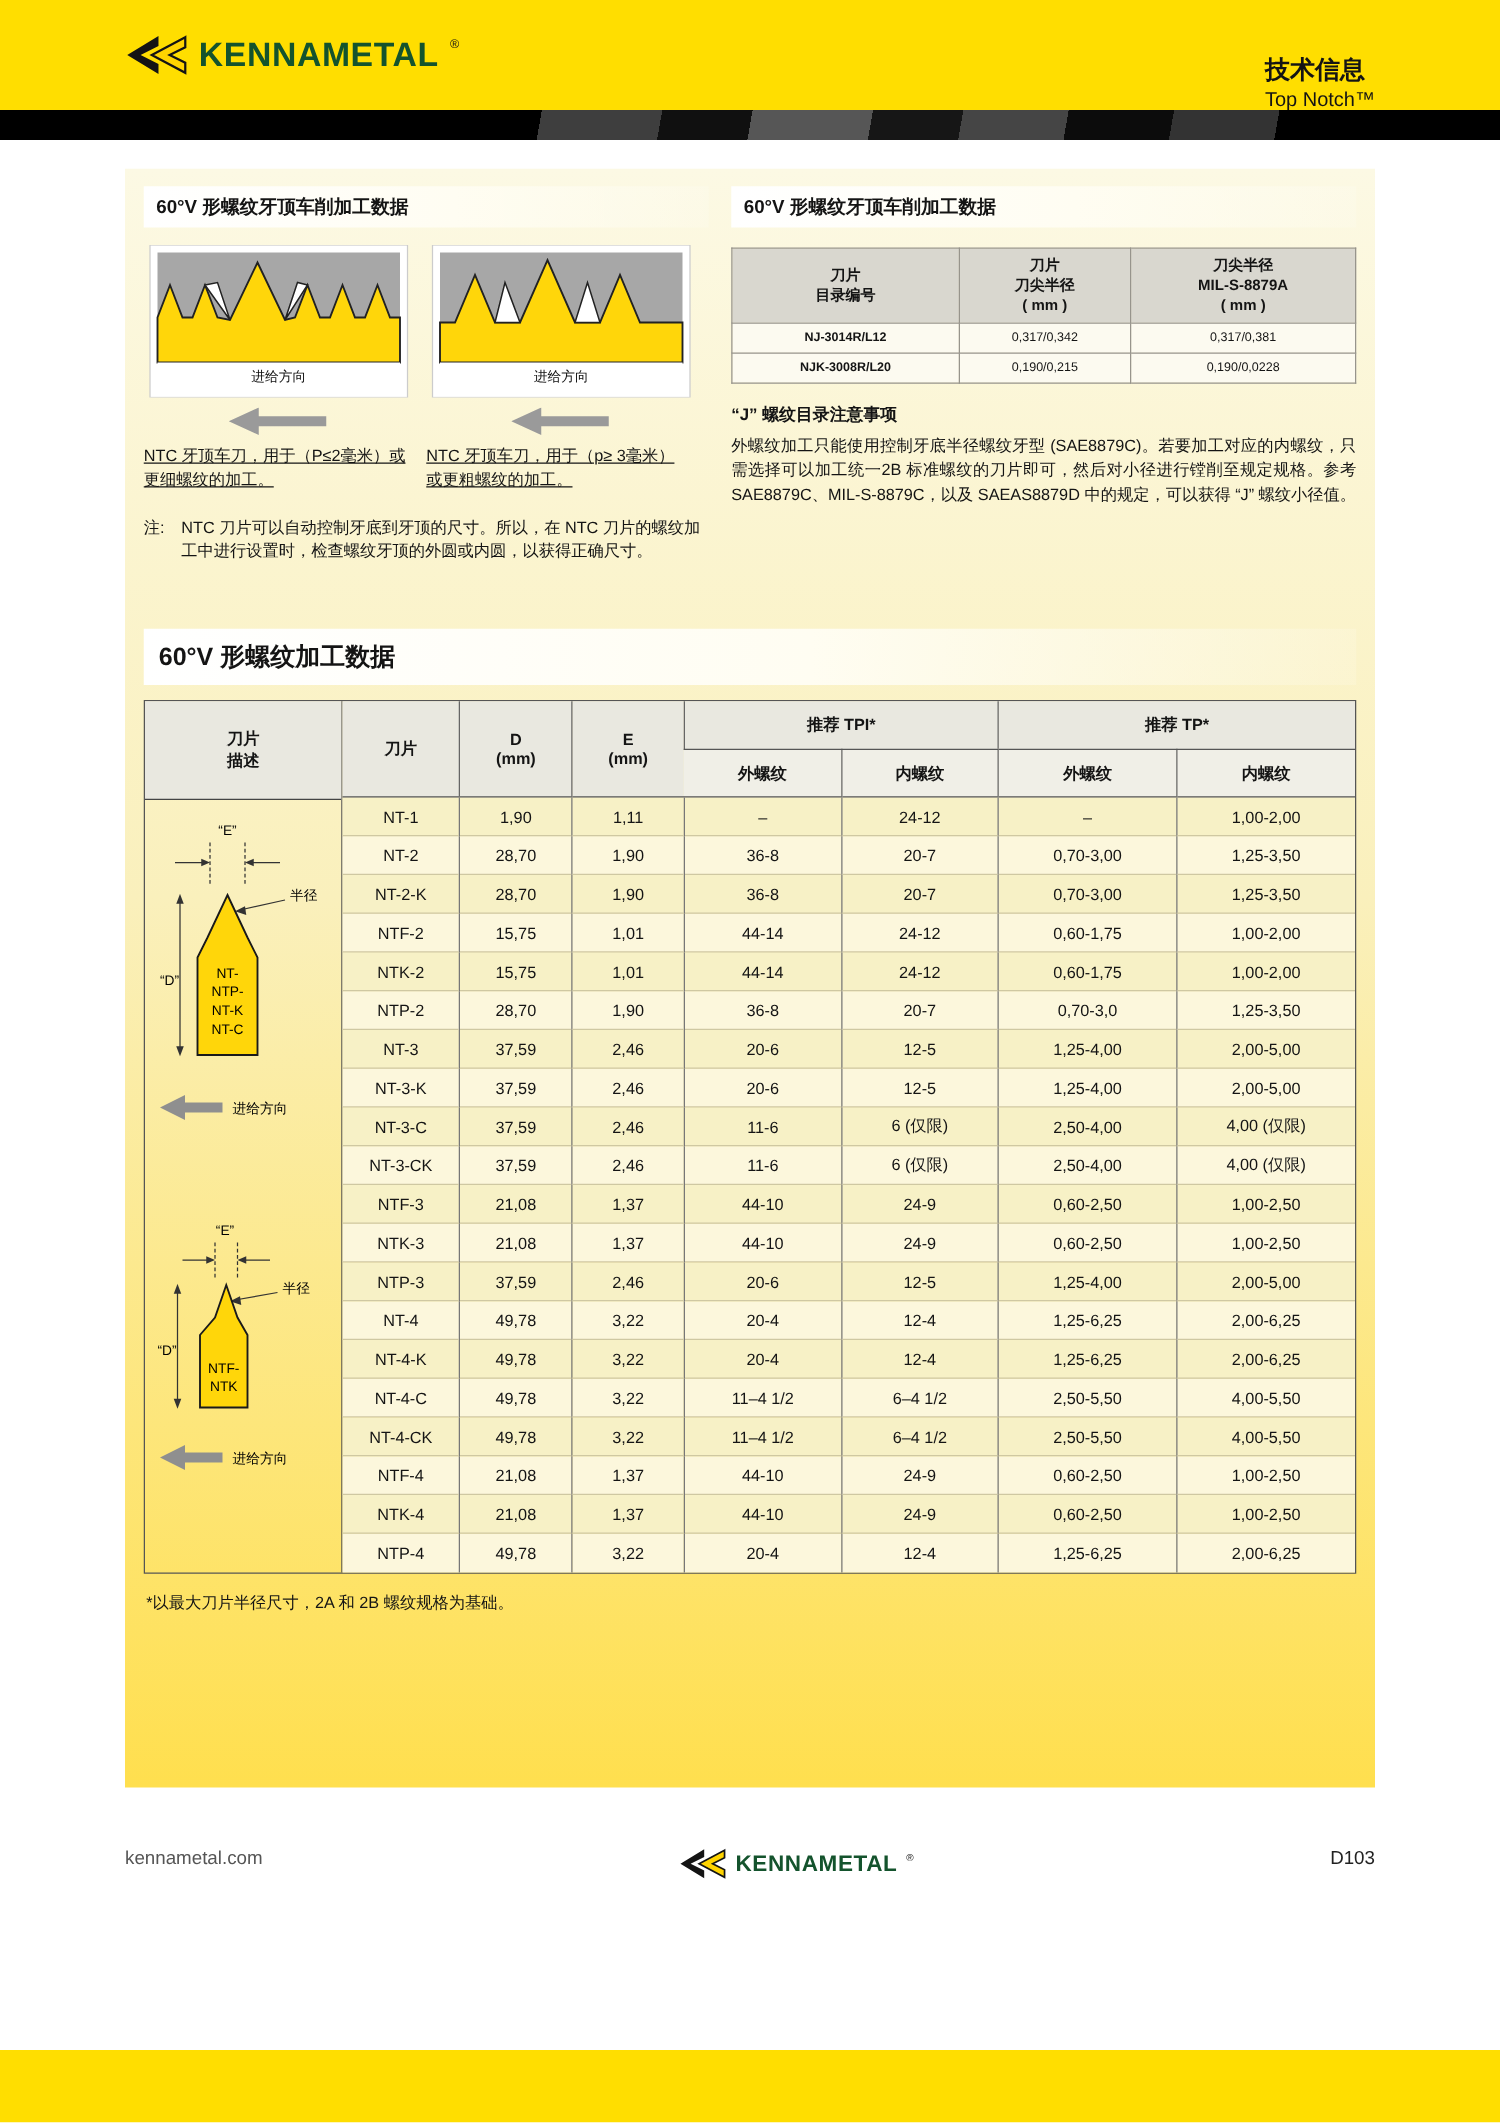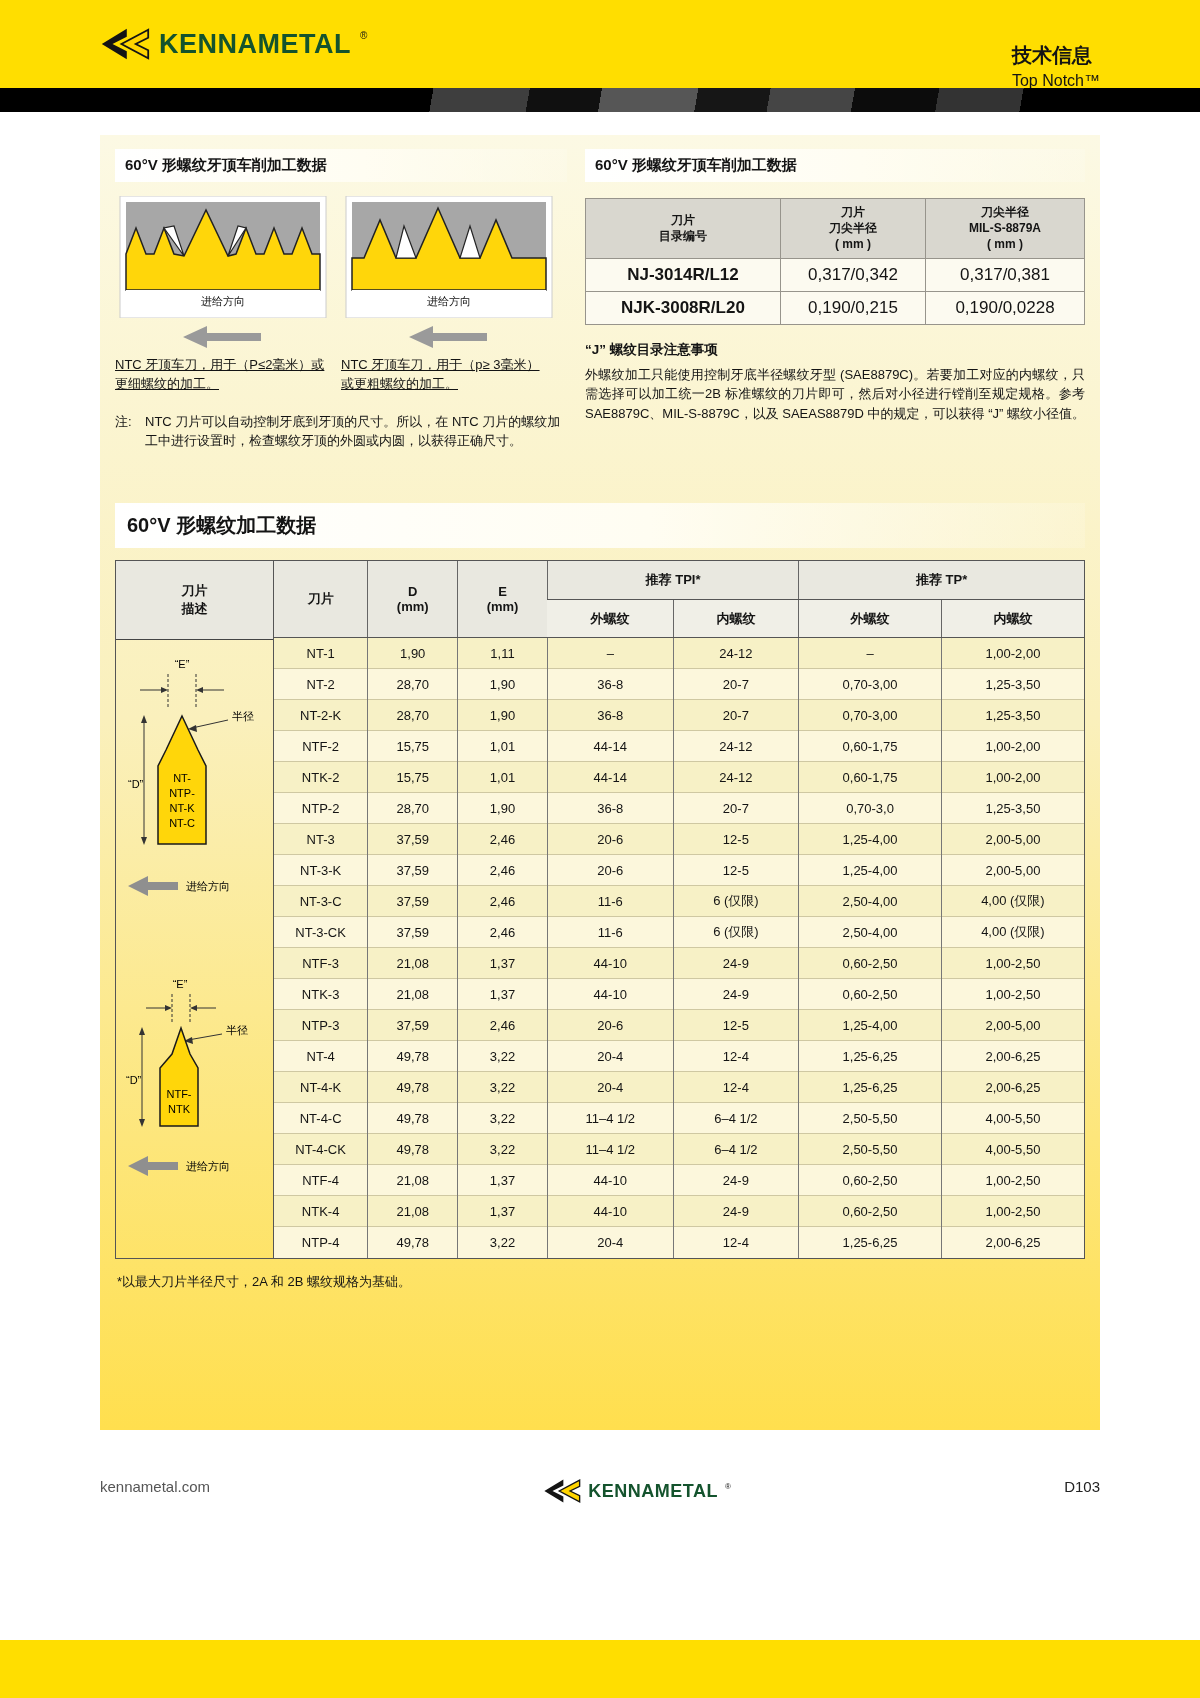--- a/index.html
+++ b/index.html
@@ -47,21 +47,21 @@
   .arrows-row { display:flex; gap:10px; margin-top:8px; }
   .arrow-half { width:216px; display:flex; justify-content:center; }
   .captions { display:flex; gap:10px; margin-top:8px;text-decoration:underline; }
   .cap { width:216px; font-size:13px; line-height:1.45; white-space:pre-line; }
   .note { display:flex; margin-top:18px; font-size:13px; line-height:1.5; padding-right:6px; }
   .note-label { width:30px; flex:0 0 30px; }
   .mini-table { width:100%; border-collapse:collapse; margin-top:16px; }
   .mini-table th, .mini-table td { border:1px solid #97948c; }
   .mini-table th { background:#D9D7CF; font-size:12px; font-weight:bold; padding:5px 4px; text-align:center; }
   .mini-table th div { line-height:1.35; }
-  .mini-table td { background:#FCFAF0; font-size:17px; text-align:center; padding:6px 4px; }
+  .mini-table td { background:#FCFAF0; font-size:10px; text-align:center; padding:6px 4px; }
   .mini-table td.bold { font-weight:bold; }
   .notice-title { font-weight:bold; font-size:13.5px; margin-top:16px; }
   .notice-text { font-size:13px; line-height:1.52; margin-top:6px; text-align:justify; }
   
   .section-strip { margin:52px 15px 0 15px; font-size:20px; padding:9px 12px; }
   .main-wrap { margin:12px 15px 0 15px; }
   .main-table { display:flex; border:1px solid #555; background:transparent; }
   .desc-col { width:158px; flex:0 0 158px; border-right:1px solid #555; display:flex; flex-direction:column; }
   .desc-header {
     height:79px; background:#E9E8E0; border-bottom:1px solid #444;

